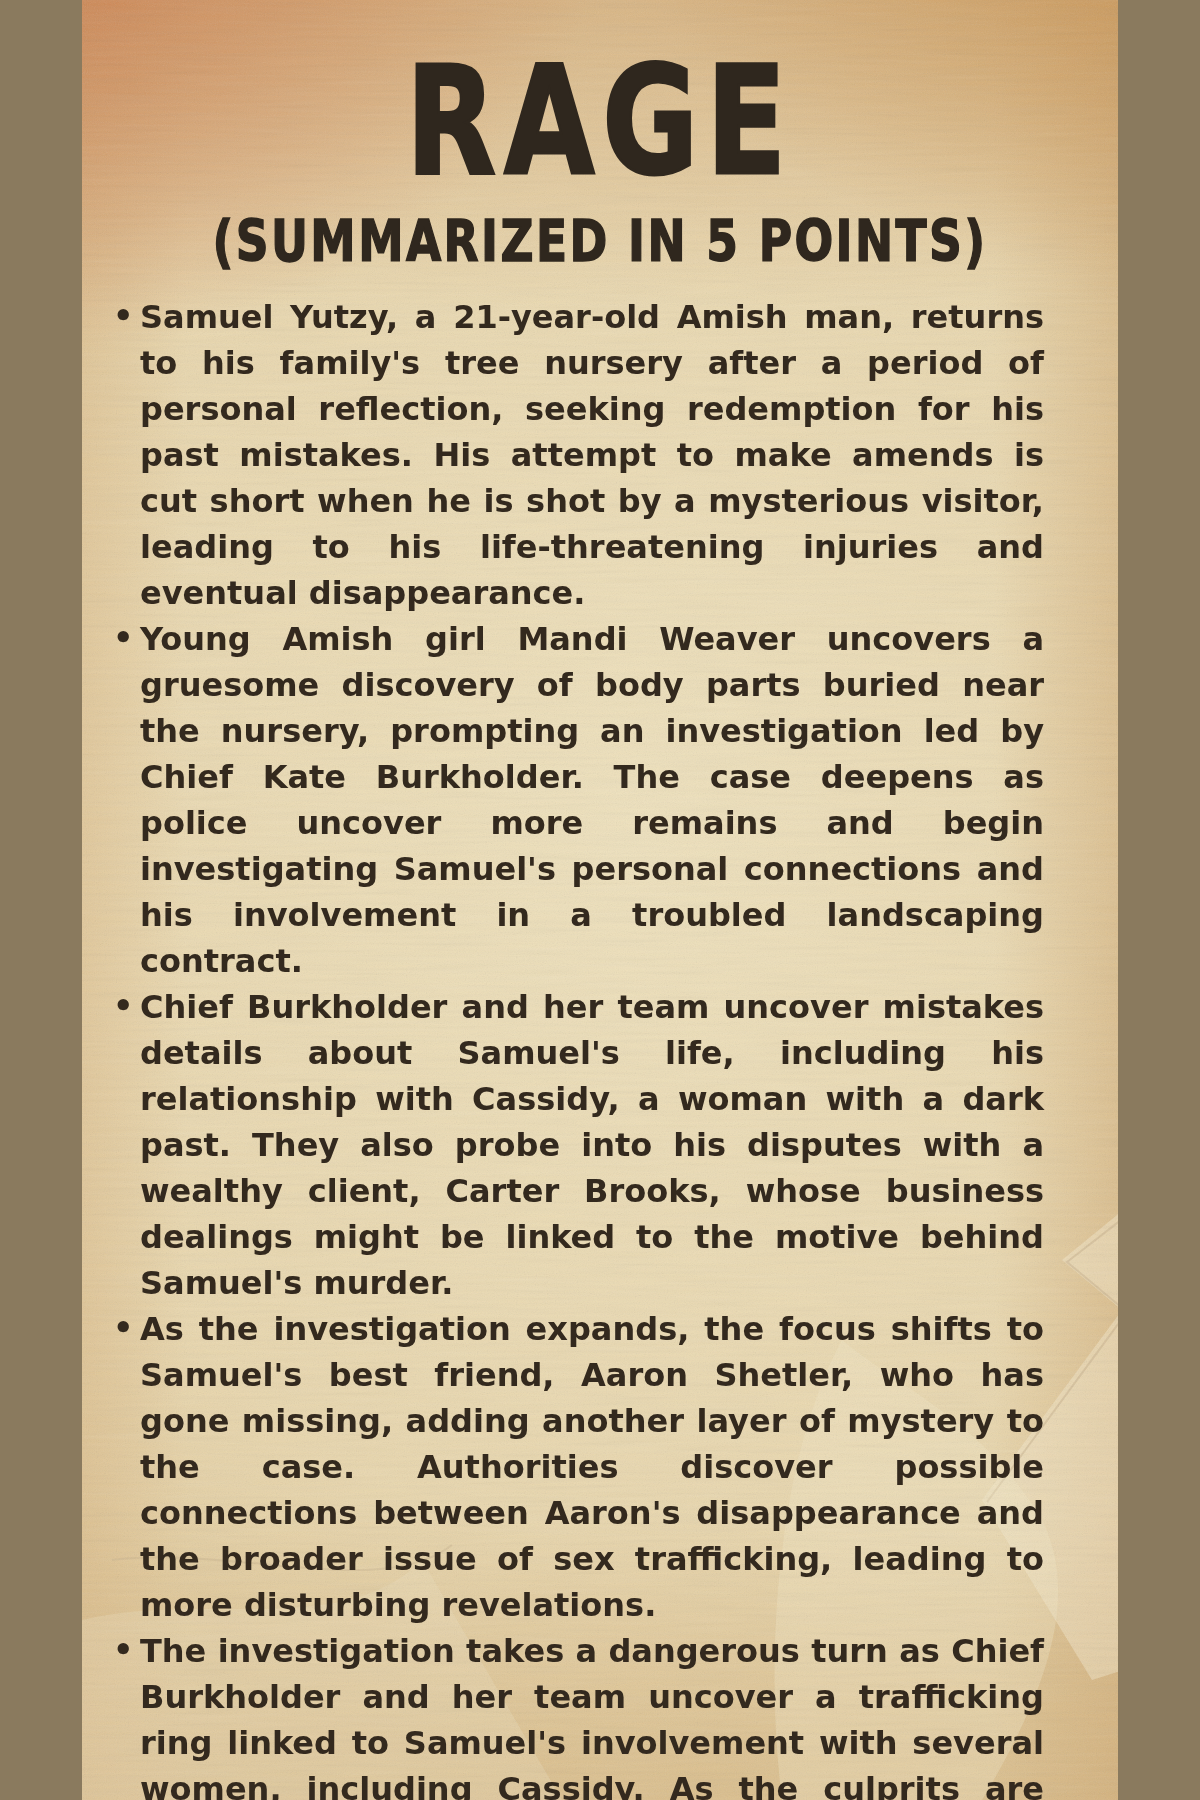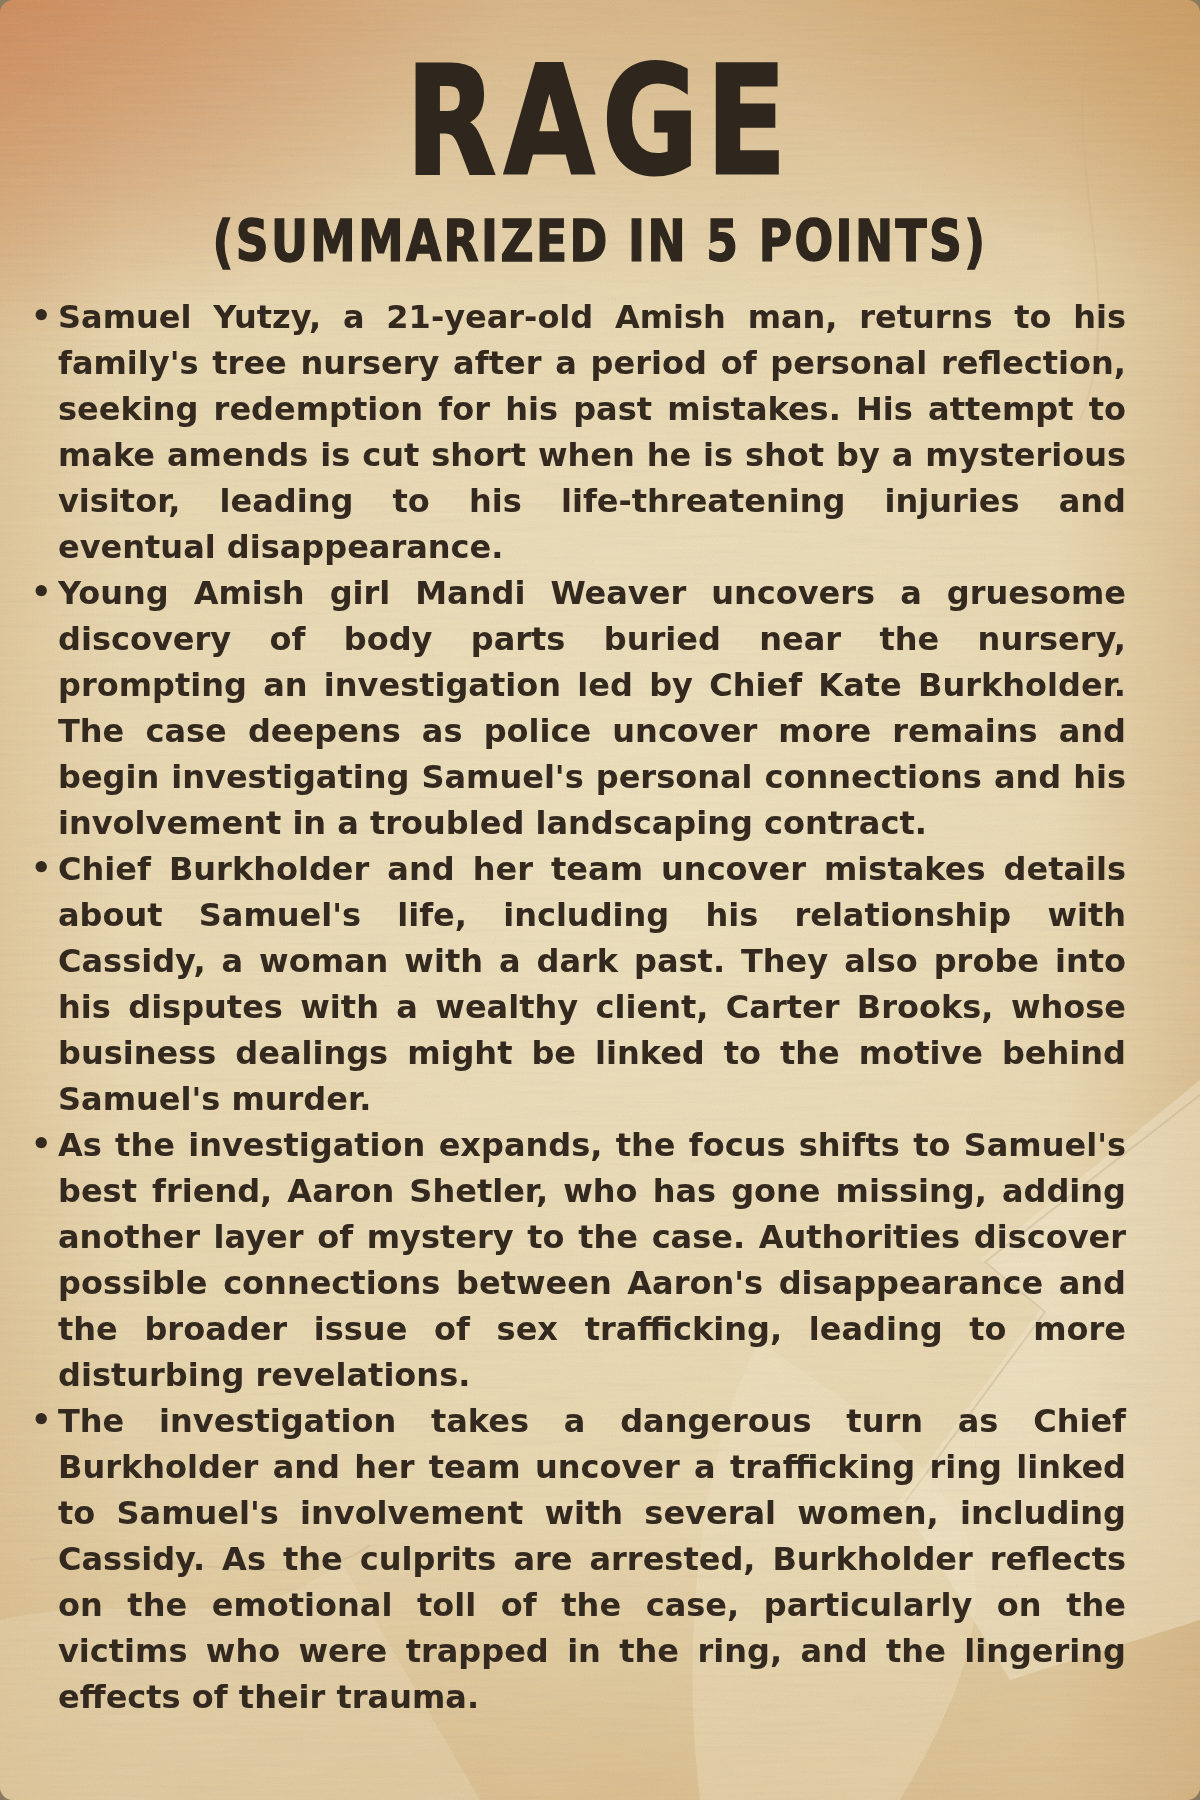--- a/index.html
+++ b/index.html
@@ -1,30 +1,29 @@
 <!DOCTYPE html>
 <html><head>
 <meta charset="utf-8">
 <style>
   html,body{margin:0;padding:0;background:#8a7a5e;}
   .page{
     position:relative;
-    width:1200px;height:1800px;
+    width:1036px;height:1800px;
     margin:0 auto;
     overflow:hidden;
     font-family:"DejaVu Sans","Liberation Sans",sans-serif;
     background-color:#e8d4a9;
     background-image:
       radial-gradient(950px 720px at -70px -90px, rgba(201,112,62,0.80), rgba(201,112,62,0) 62%),
       radial-gradient(760px 520px at 103% -70px, rgba(198,140,70,0.65), rgba(198,140,70,0) 66%),
       linear-gradient(180deg, rgba(203,150,92,0.50), rgba(203,150,92,0) 17%),
       linear-gradient(90deg, rgba(214,175,120,0.40) 0%, rgba(214,175,120,0) 10%, rgba(214,175,120,0) 88%, rgba(205,163,105,0.48) 100%),
       linear-gradient(0deg, rgba(208,170,112,0.42), rgba(208,170,112,0) 16%),
       radial-gradient(850px 950px at 54% 46%, #f0e2bc 0%, #ead7ac 75%, #e4cd9e 100%);
-    border-radius: 13px;
   }
   
   .tears{position:absolute;inset:0;z-index:1;pointer-events:none;}
   
   .grain{position:absolute;inset:0;z-index:2;pointer-events:none;}
   .content{position:relative;z-index:3;color:#2f271e;}
 
   h1.title{
     margin:46px 0 0;
     text-align:center;

